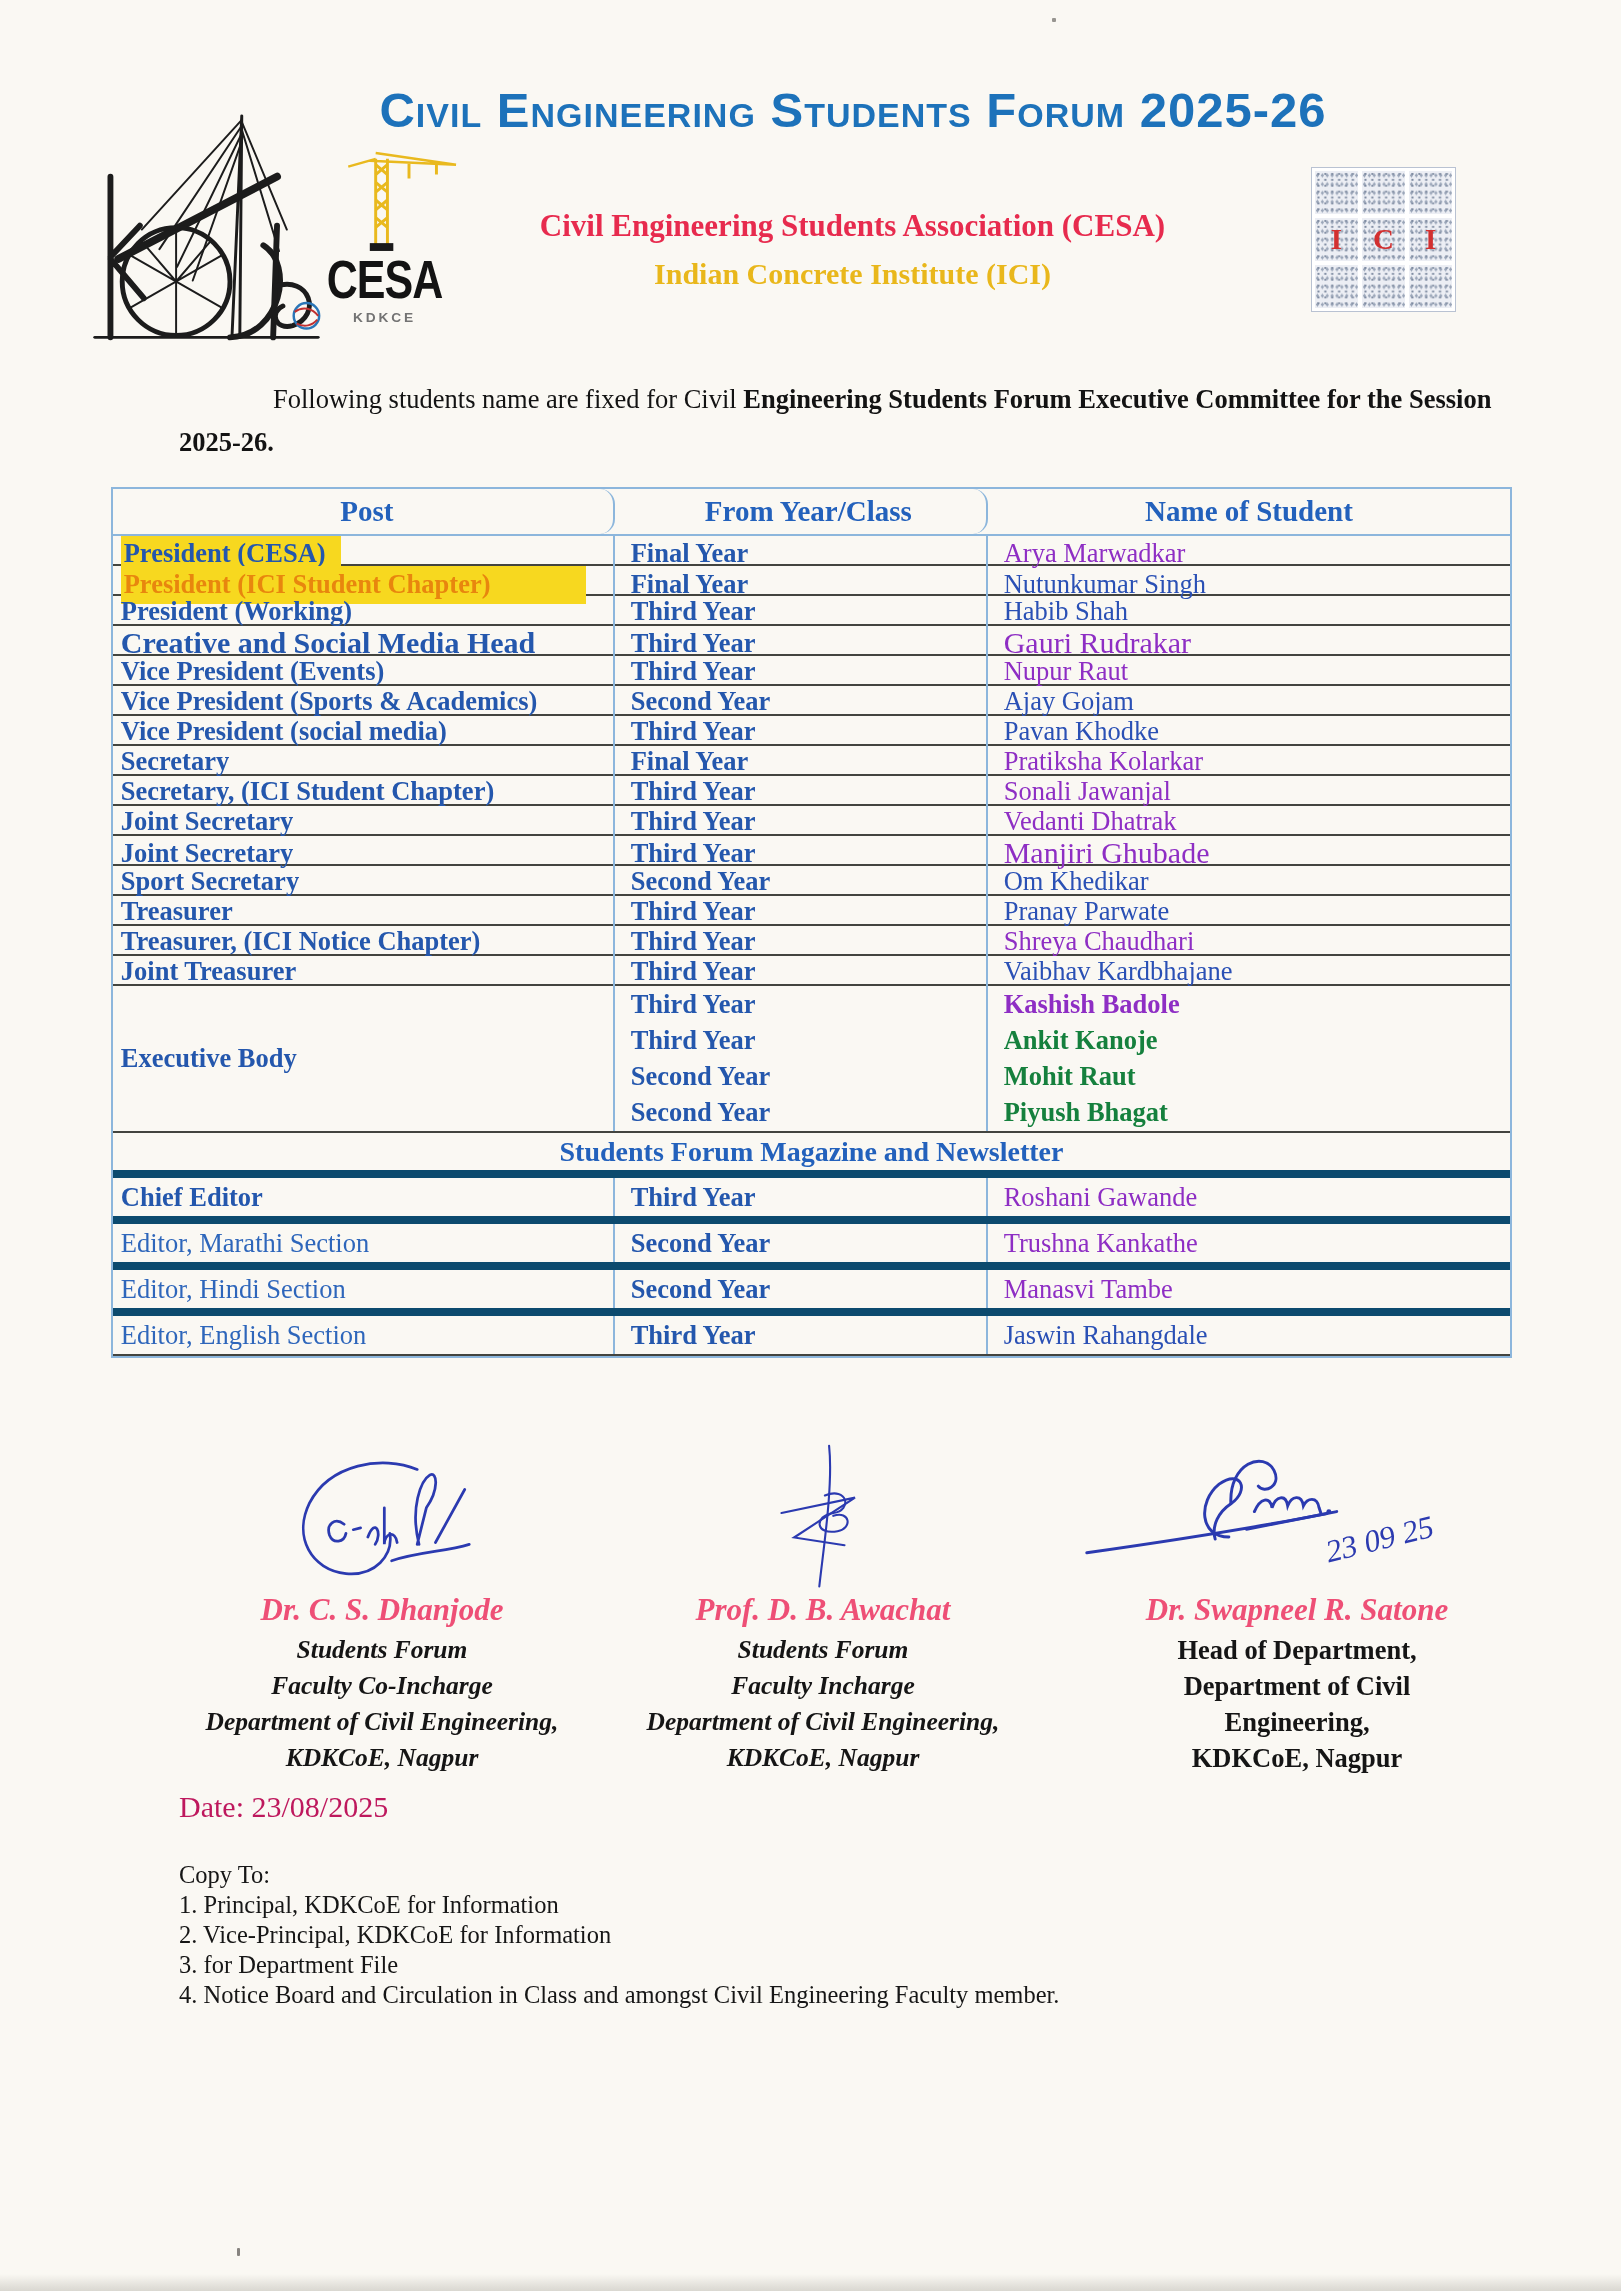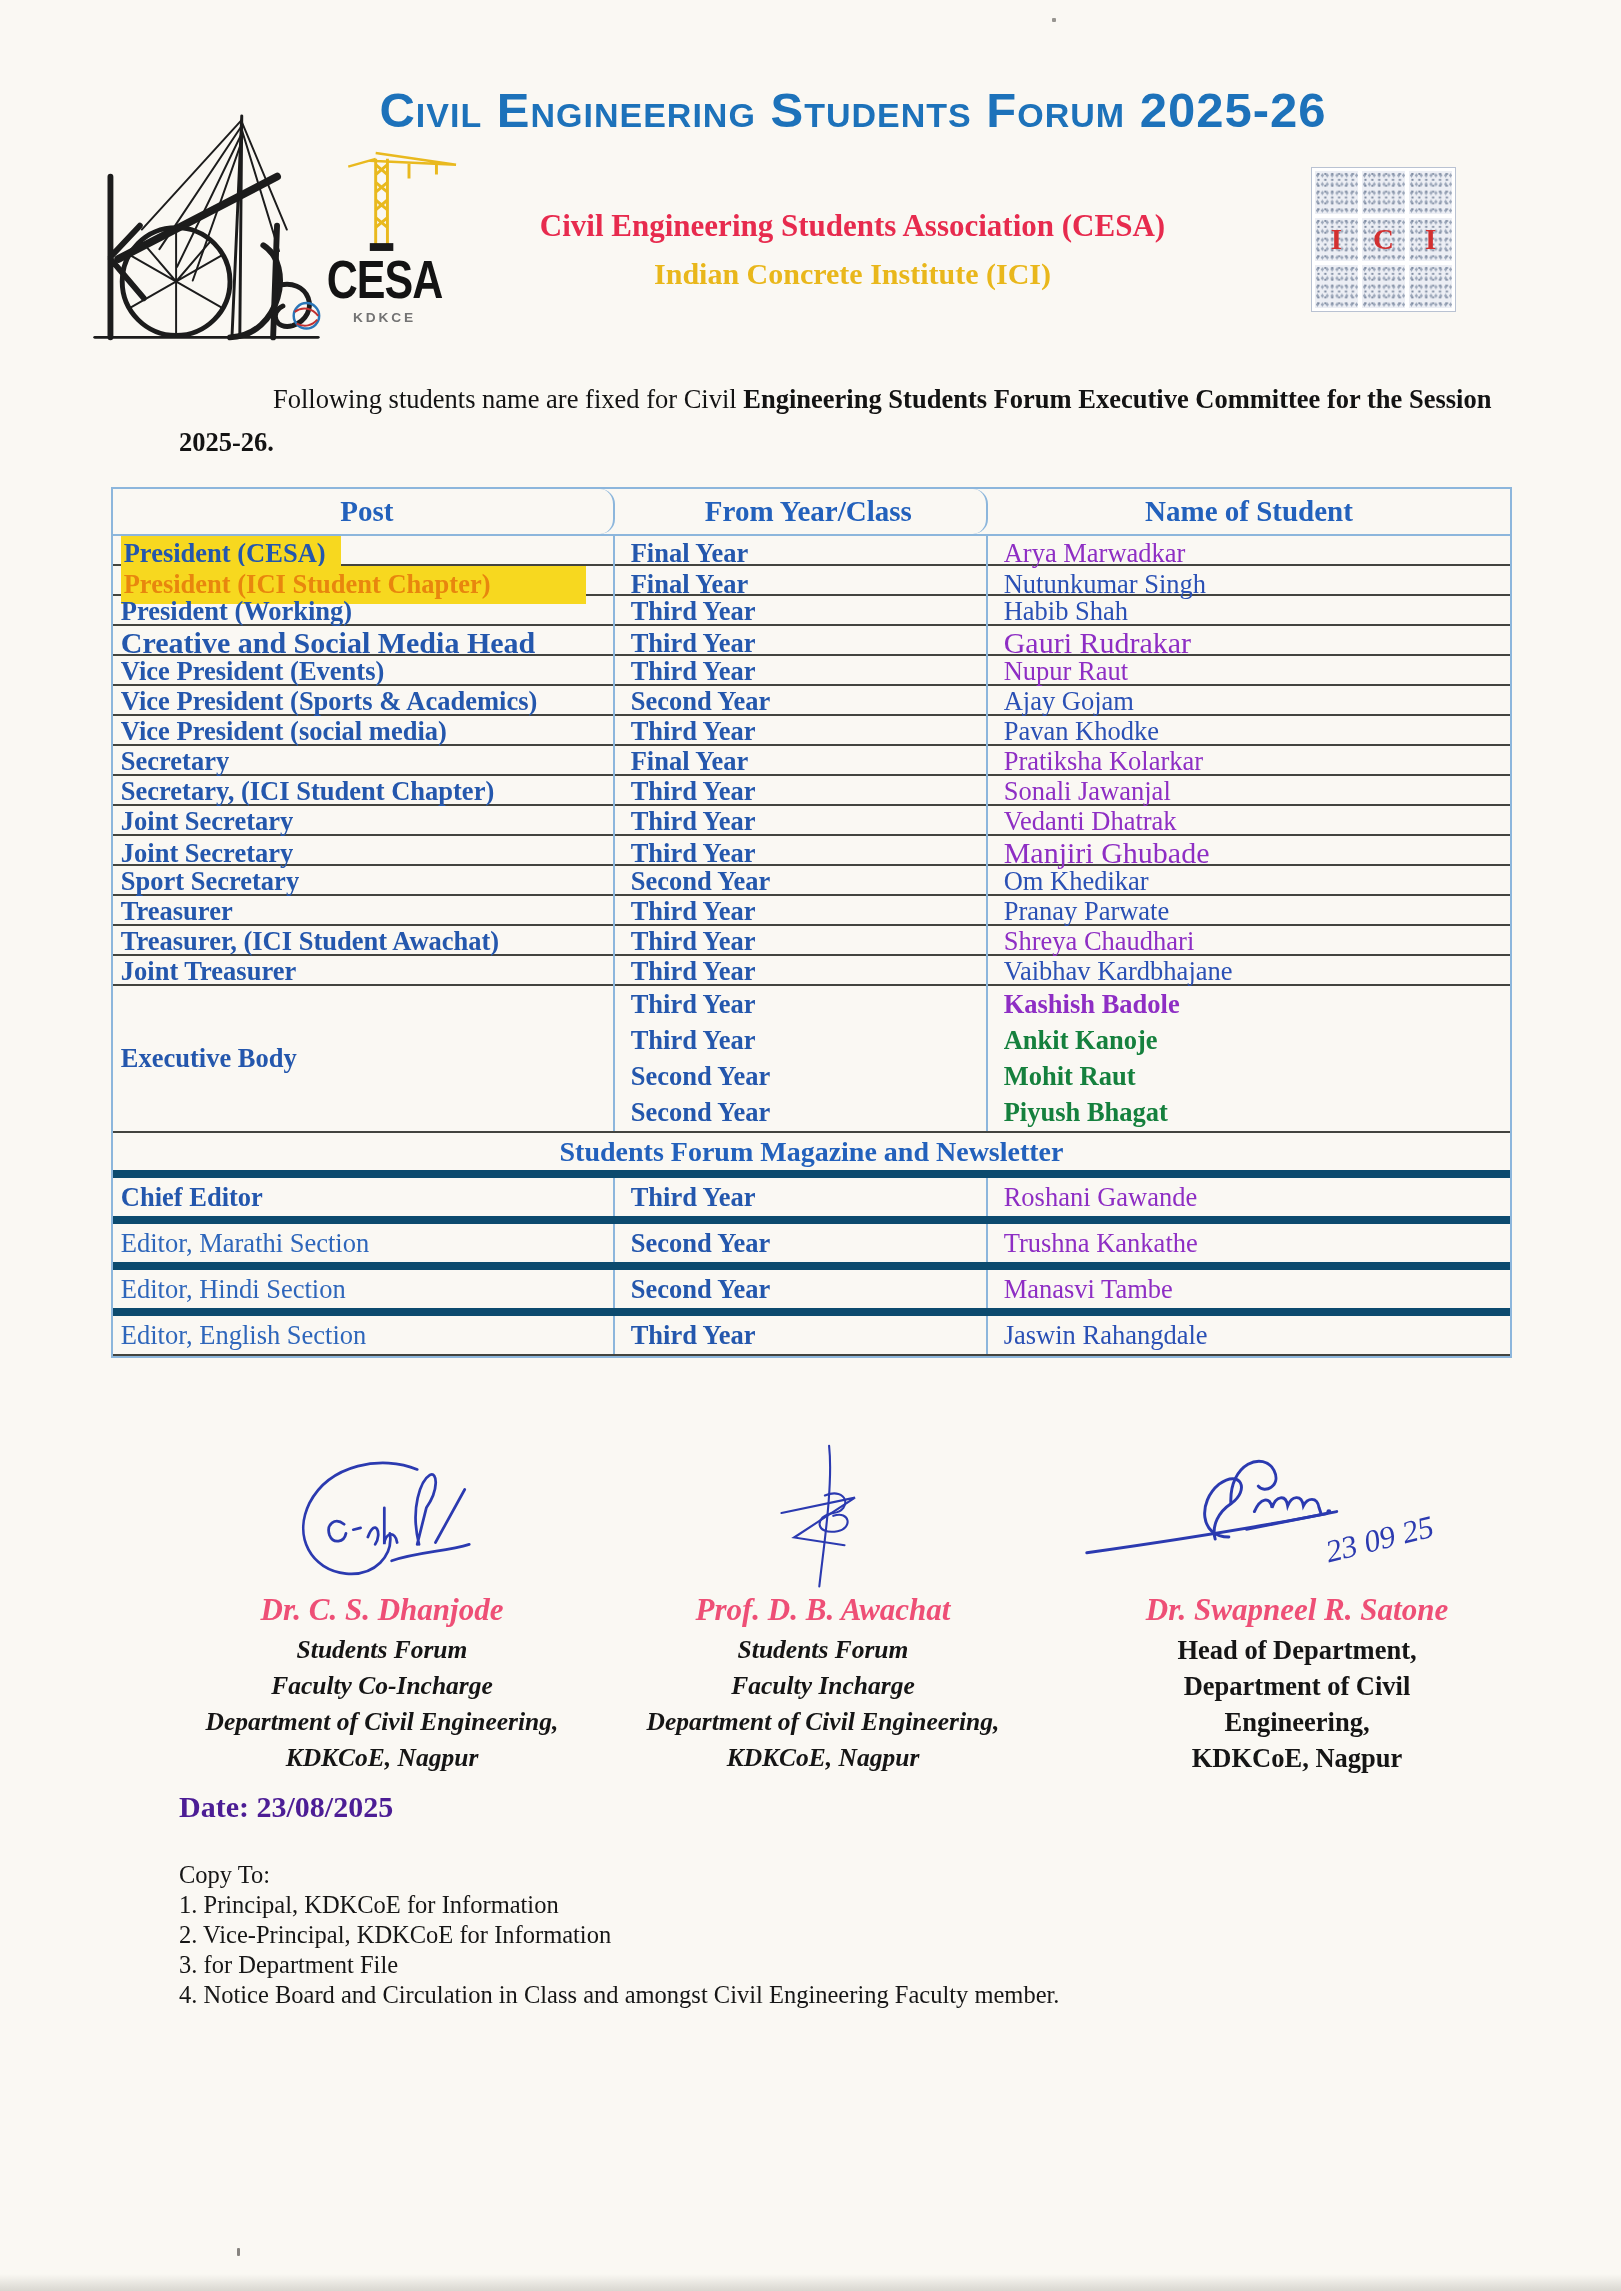--- a/index.html
+++ b/index.html
@@ -101,21 +101,21 @@
   .sb3 { left:1047px; width:500px; }
   .sig-art { height:147px; display:flex; align-items:flex-end; justify-content:center; }
   .sig-name { margin-top:2px; font-size:31px; font-weight:bold; font-style:italic; color:#ee4f76; }
   .sig-lines { margin-top:3.9px; }
   .sig-line { line-height:36px; font-size:25.5px; font-weight:bold; }
   .sb1 .sig-line, .sb2 .sig-line { font-style:italic; }
   .sb3 .sig-line { font-style:normal; font-size:26.5px; }
   .ink { stroke:#2b3ab0; stroke-width:3; fill:none; stroke-linecap:round; }
 
   
-  .date-line { position:absolute; left:179px; top:1790px; font-size:30px; font-weight:bold; color:#4c1d95; }
+  .date-line { position:absolute; left:179px; top:1790px; font-size:30px; font-weight:normal; color:#be185d; }
   .copy { position:absolute; left:179px; top:1860px; font-size:24.5px; line-height:30px; color:#161616; }
   .bottom-strip {
     position:absolute; left:0; bottom:0; width:100%; height:17.6px;
     background:linear-gradient(to bottom, rgba(190,188,181,0), rgba(180,178,170,0.5));
   }
   .speck { position:absolute; background:#55534e; border-radius:1px; }
 </style>
 </head>
 <body>
 
@@ -276,21 +276,21 @@
         </div>
         <div class="t-row">
           <div class="cell c-post">
             <span class="post-text">Treasurer</span>
           </div>
           <div class="cell c-year">Third Year</div>
           <div class="cell c-name blue">Pranay Parwate</div>
         </div>
         <div class="t-row">
           <div class="cell c-post">
-            <span class="post-text">Treasurer, (ICI Student Awachat)</span>
+            <span class="post-text">Treasurer, (ICI Notice Chapter)</span>
           </div>
           <div class="cell c-year">Third Year</div>
           <div class="cell c-name purple">Shreya Chaudhari</div>
         </div>
         <div class="t-row">
           <div class="cell c-post">
             <span class="post-text">Joint Treasurer</span>
           </div>
           <div class="cell c-year">Third Year</div>
           <div class="cell c-name blue">Vaibhav Kardbhajane</div>

